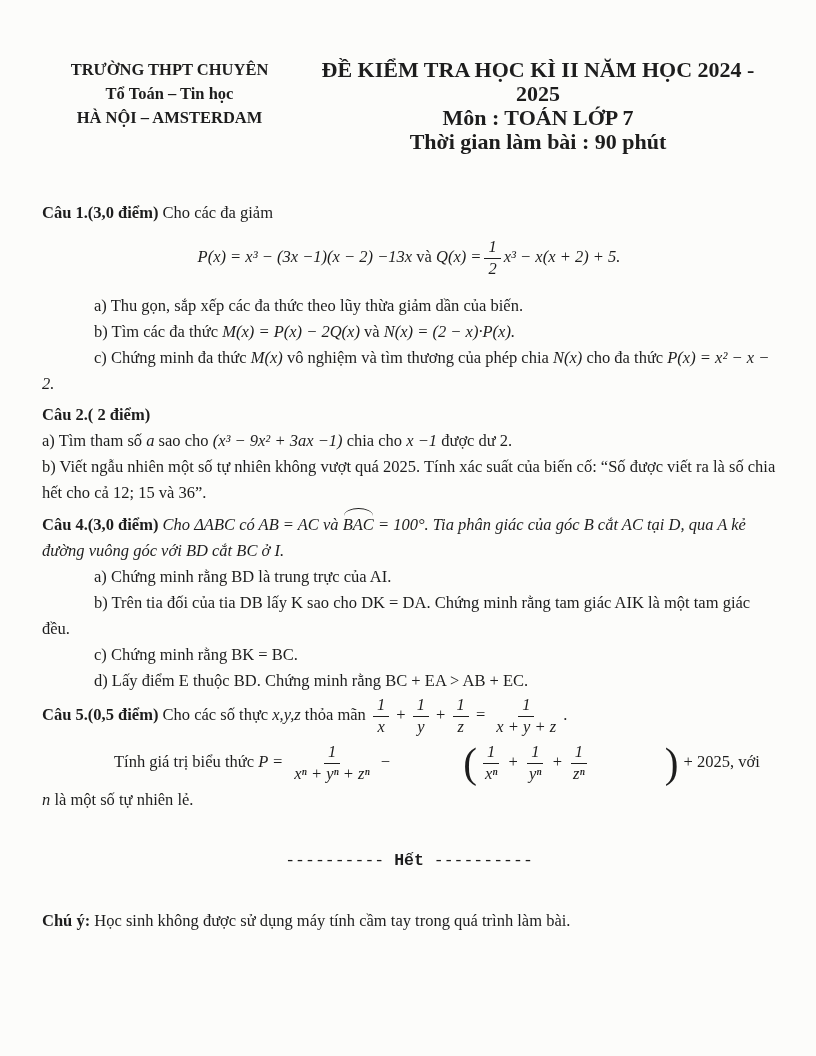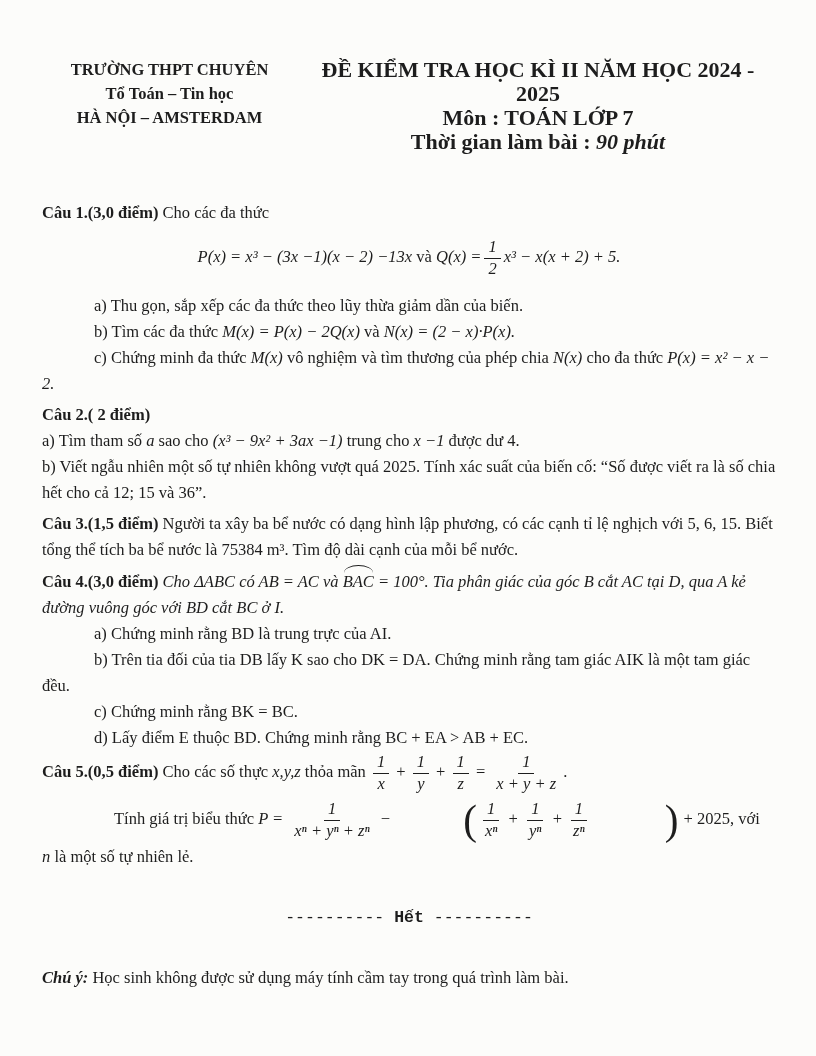--- a/index.html
+++ b/index.html
@@ -10,21 +10,21 @@
     background:#fcfcfa;
     color:#1d1d1d;
     font-family:"Liberation Serif","DejaVu Serif",serif;
     font-size:16.5px;
     box-sizing:border-box;
     padding:58px 40px 0 42px;
     overflow:hidden;
   }
   .b{font-weight:bold;}
   .i{}
-  .bi{font-weight:bold;font-style:italic;}
+  .bi{font-weight:bold;}
   .m{font-style:italic;}
   header.exam-header{display:flex;justify-content:space-between;align-items:flex-start;}
   .hdr-left{width:255px;text-align:center;line-height:24px;font-size:16.5px;}
   .hdr-right{width:440px;text-align:center;line-height:24px;font-size:22px;margin-right:18px;}
   .body-area{margin-top:46px;}
   .para{margin:0;line-height:26px;}
   .q-head{margin-top:5px;}
   .item{ text-indent:52px; }
   .indent-q5{ text-indent:72px; }
   .formula-center{
@@ -82,21 +82,21 @@
       <div>Môn : TOÁN LỚP 7</div>
       <div><span>Thời gian làm bài : </span><span class="bi">90 phút</span></div>
     </div>
   </header>
 
   <div class="body-area">
 
     <section>
       <p class="para q-head">
         <span class="b">Câu 1.(3,0 điểm)</span>
-        <span class="sp">Cho các đa thức</span>
+        <span class="sp">Cho các đa giảm</span>
       </p>
       <div class="formula-center">
         <span class="m">P(x) = x³ − (3x −1)(x − 2) −13x</span>
         <span>và</span>
         <span class="m">Q(x) =</span><span class="frac m">
             <span class="num">1</span>
             <span class="den">2</span>
           </span><span class="m">x³ − x(x + 2) + 5.</span>
       </div>
       <p class="para item">a) Thu gọn, sắp xếp các đa thức theo lũy thừa giảm dần của biến.</p>
@@ -116,33 +116,27 @@
       </p>
     </section>
 
     <section>
       <p class="para q-head b">Câu 2.( 2 điểm)</p>
       <p class="para">
         <span>a) Tìm tham số</span>
         <span class="m">a</span>
         <span>sao cho</span>
         <span class="m">(x³ − 9x² + 3ax −1)</span>
-        <span>trung cho</span>
+        <span>chia cho</span>
         <span class="m">x −1</span>
-        <span>được dư 4.</span>
+        <span>được dư 2.</span>
       </p>
       <p class="para">b) Viết ngẫu nhiên một số tự nhiên không vượt quá 2025. Tính xác suất của biến cố: “Số được viết ra là số chia hết cho cả 12; 15 và 36”.</p>
     </section>
 
-    <section>
-      <p class="para q-head">
-        <span class="b">Câu 3.(1,5 điểm)</span>
-        <span>Người ta xây ba bể nước có dạng hình lập phương, có các cạnh tỉ lệ nghịch với 5, 6, 15. Biết tổng thể tích ba bể nước là 75384 m³. Tìm độ dài cạnh của mỗi bể nước.</span>
-      </p>
-    </section>
 
     <section>
       <p class="para q-head">
         <span class="b">Câu 4.(3,0 điểm)</span>
         <span class="m">Cho ΔABC có AB = AC và</span>
         <span class="overarc">BAC</span>
         <span class="m">= 100°. Tia phân giác của góc B cắt AC tại D, qua A kẻ đường vuông góc với BD cắt BC ở I.</span>
       </p>
       <p class="para item">a) Chứng minh rằng BD là trung trực của AI.</p>
       <p class="para item">b) Trên tia đối của tia DB lấy K sao cho DK = DA. Chứng minh rằng tam giác AIK là một tam giác đều.</p>

